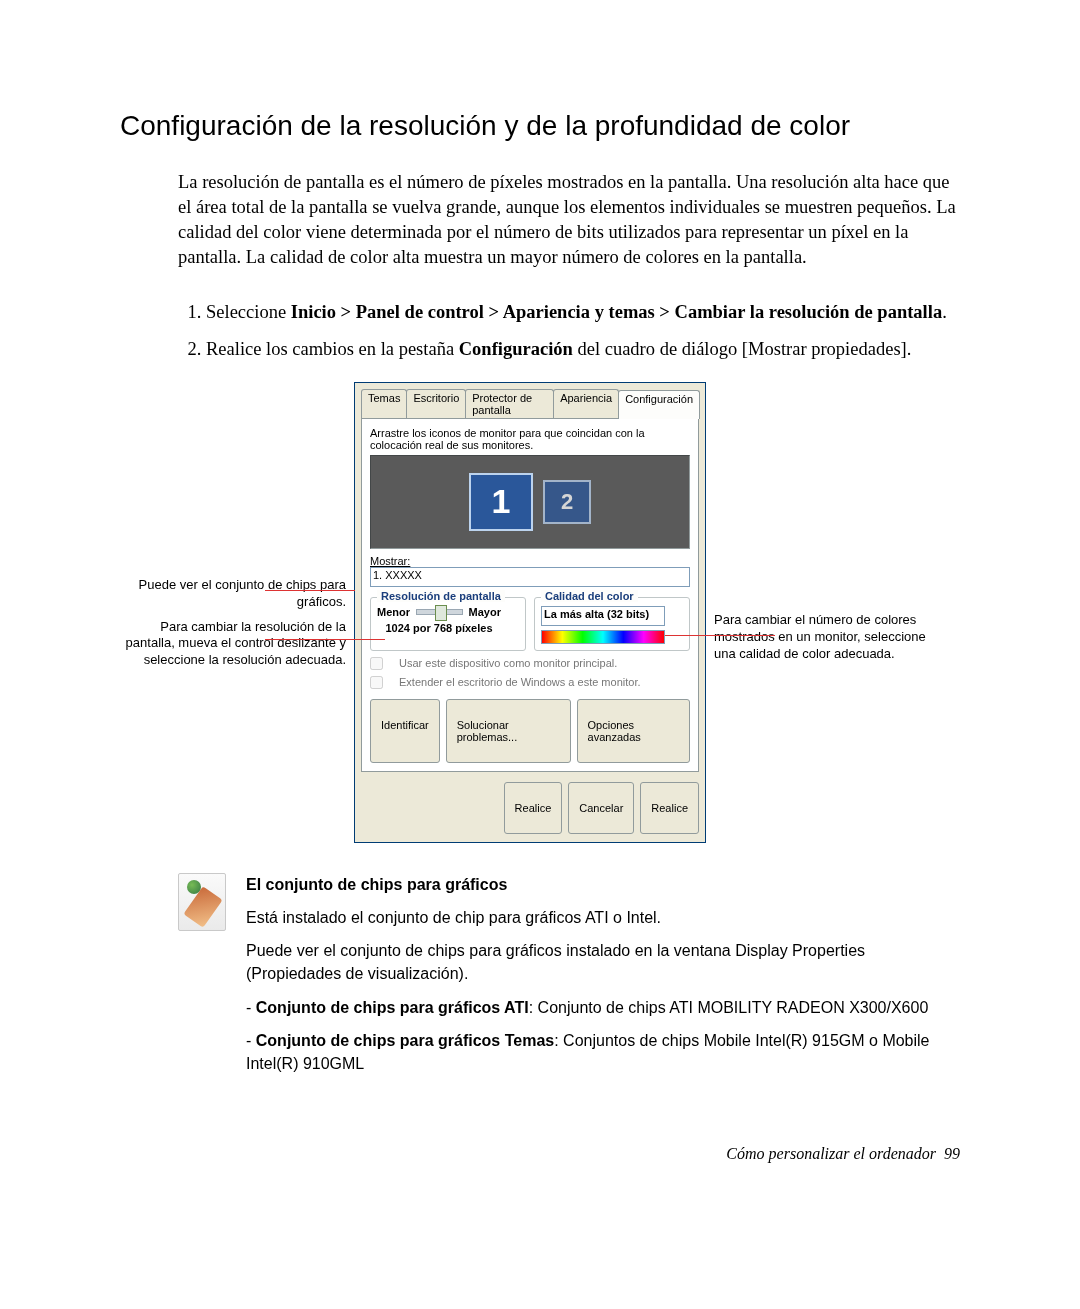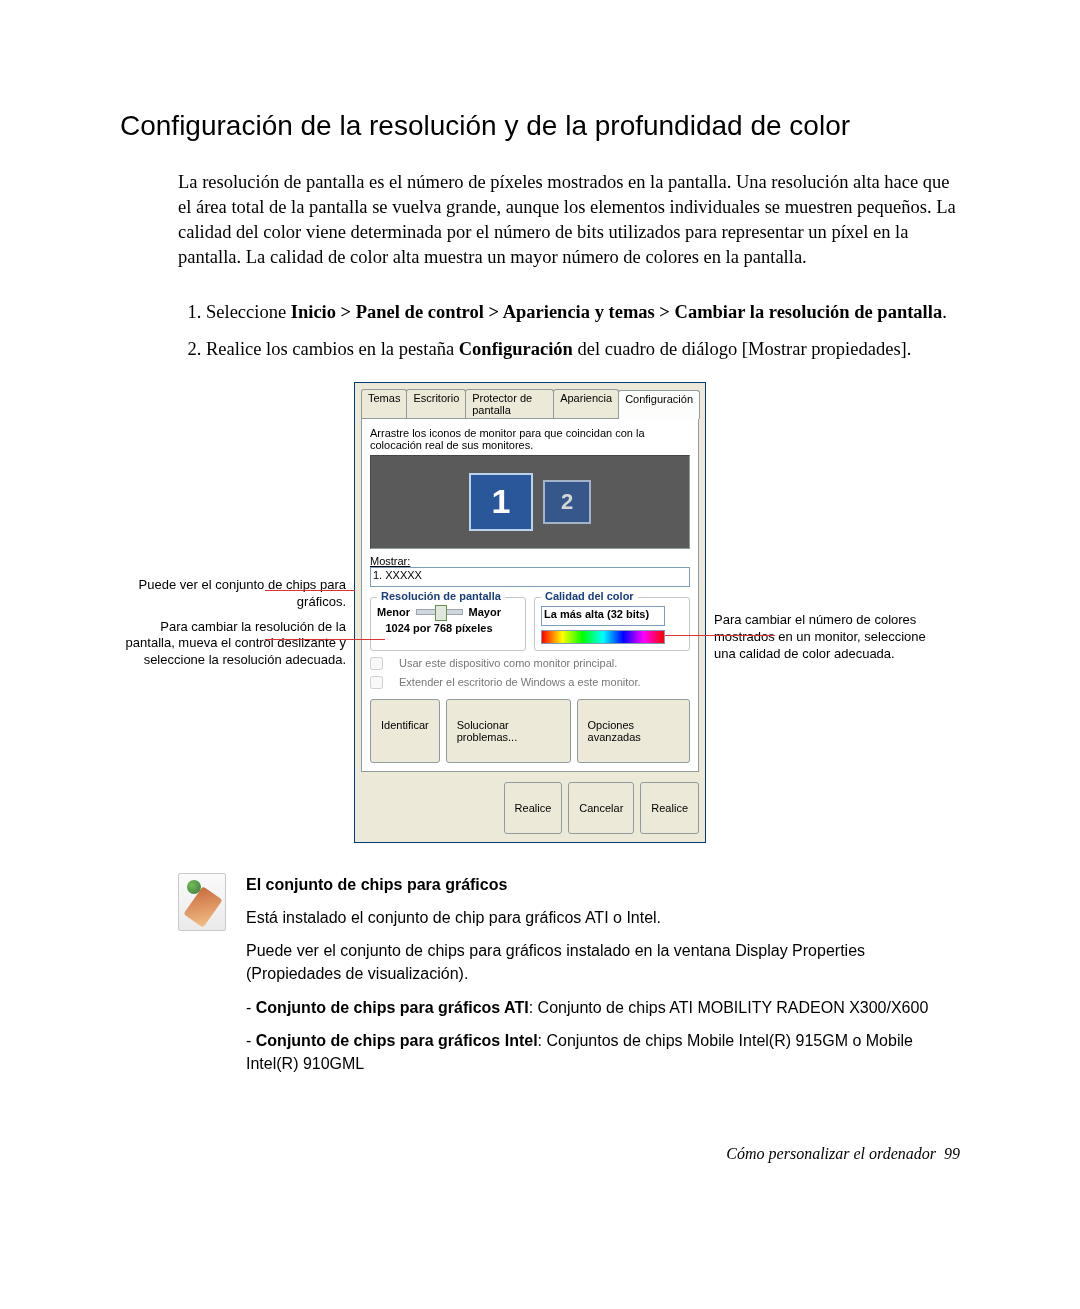--- a/index.html
+++ b/index.html
@@ -292,21 +292,21 @@
   <div class="note">
     <div class="icon"></div>
     <div class="note-body">
       <p class="title-line">El conjunto de chips para gráficos</p>
       <p>Está instalado el conjunto de chip para gráficos ATI o Intel.</p>
       <p>Puede ver el conjunto de chips para gráficos instalado en la ventana Display Properties (Propiedades de visualización).</p>
       <p class="dash">
         <span class="b">Conjunto de chips para gráficos ATI</span><span>: Conjunto de chips ATI MOBILITY RADEON X300/X600</span>
       </p>
       <p class="dash">
-        <span class="b">Conjunto de chips para gráficos Intel</span><span>: Conjuntos de chips Mobile Intel(R) 915GM o Mobile Intel(R) 910GML</span>
+        <span class="b">Conjunto de chips para gráficos Temas</span><span>: Conjuntos de chips Mobile Intel(R) 915GM o Mobile Intel(R) 910GML</span>
       </p>
     </div>
   </div>
 
   <div class="footer">
     <span>Cómo personalizar el ordenador</span>&nbsp;&nbsp;<span>99</span>
   </div>
 
 </div>
 

